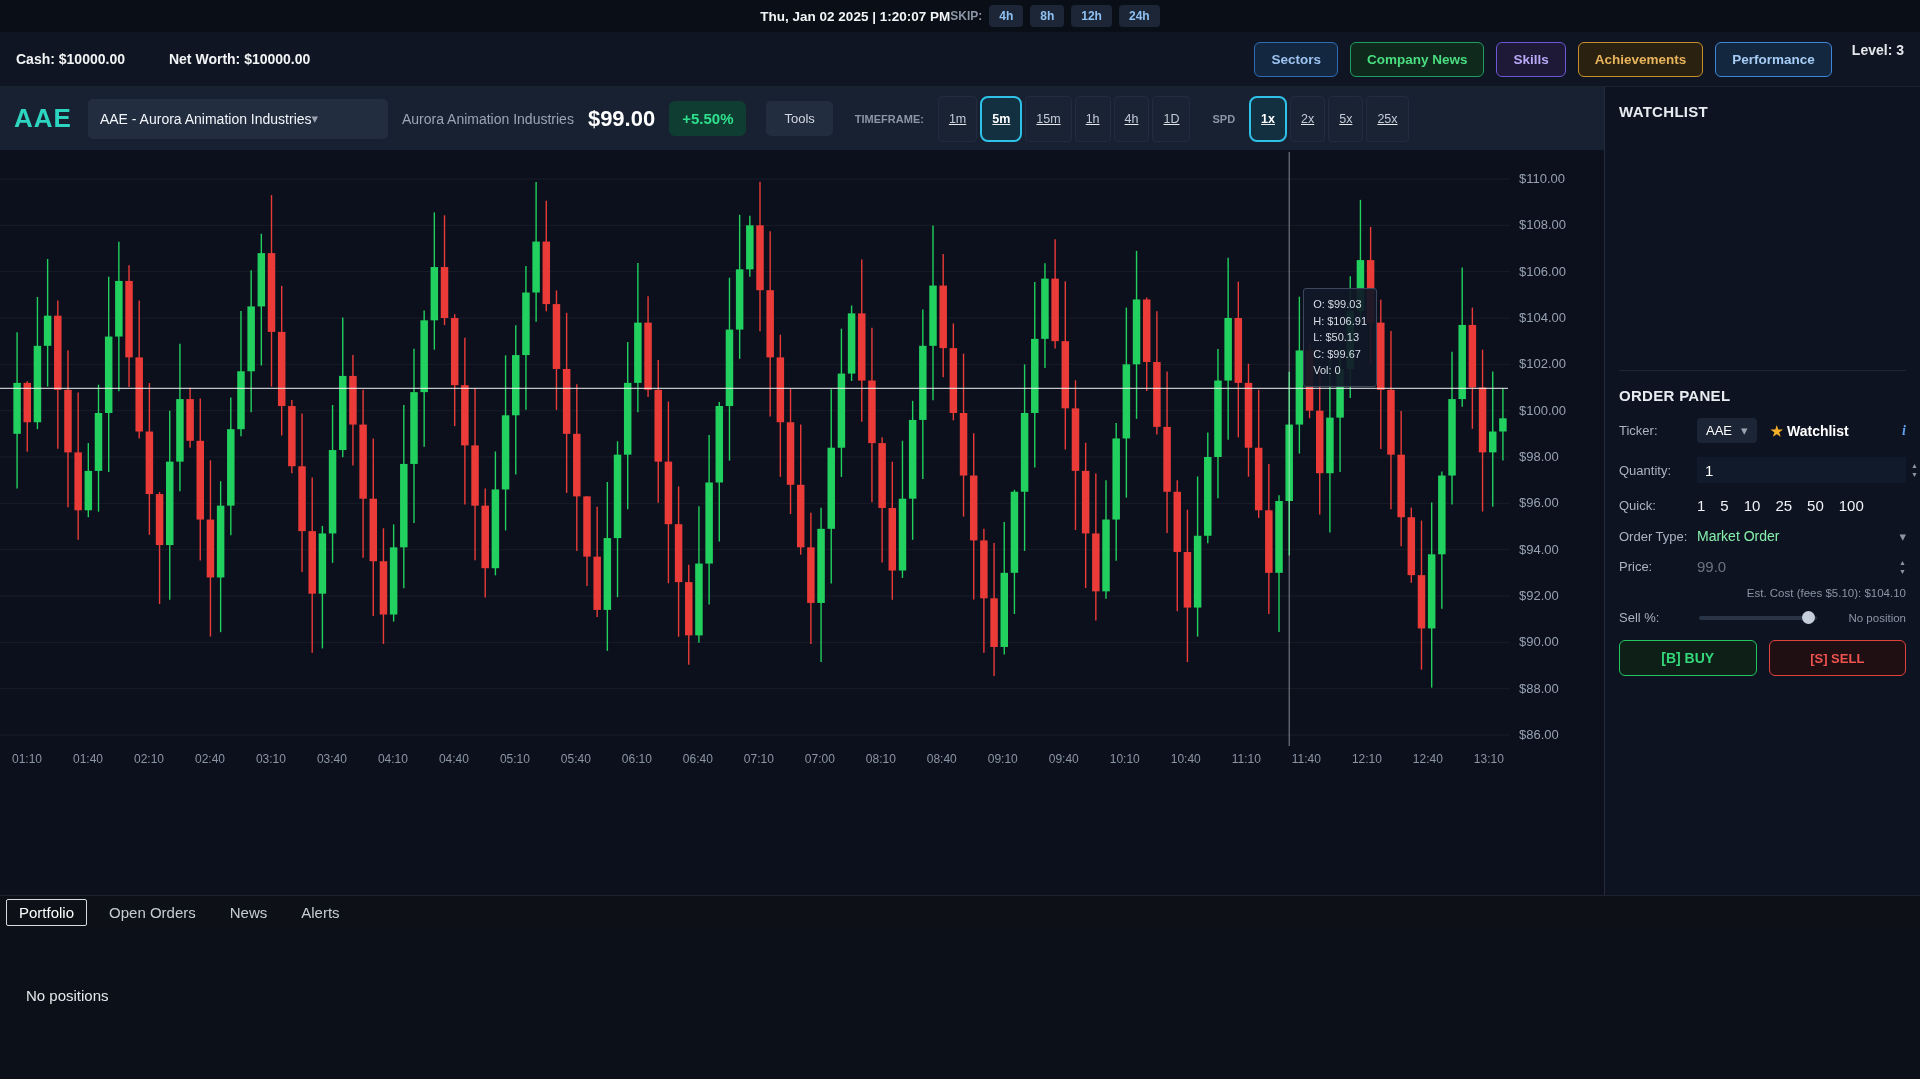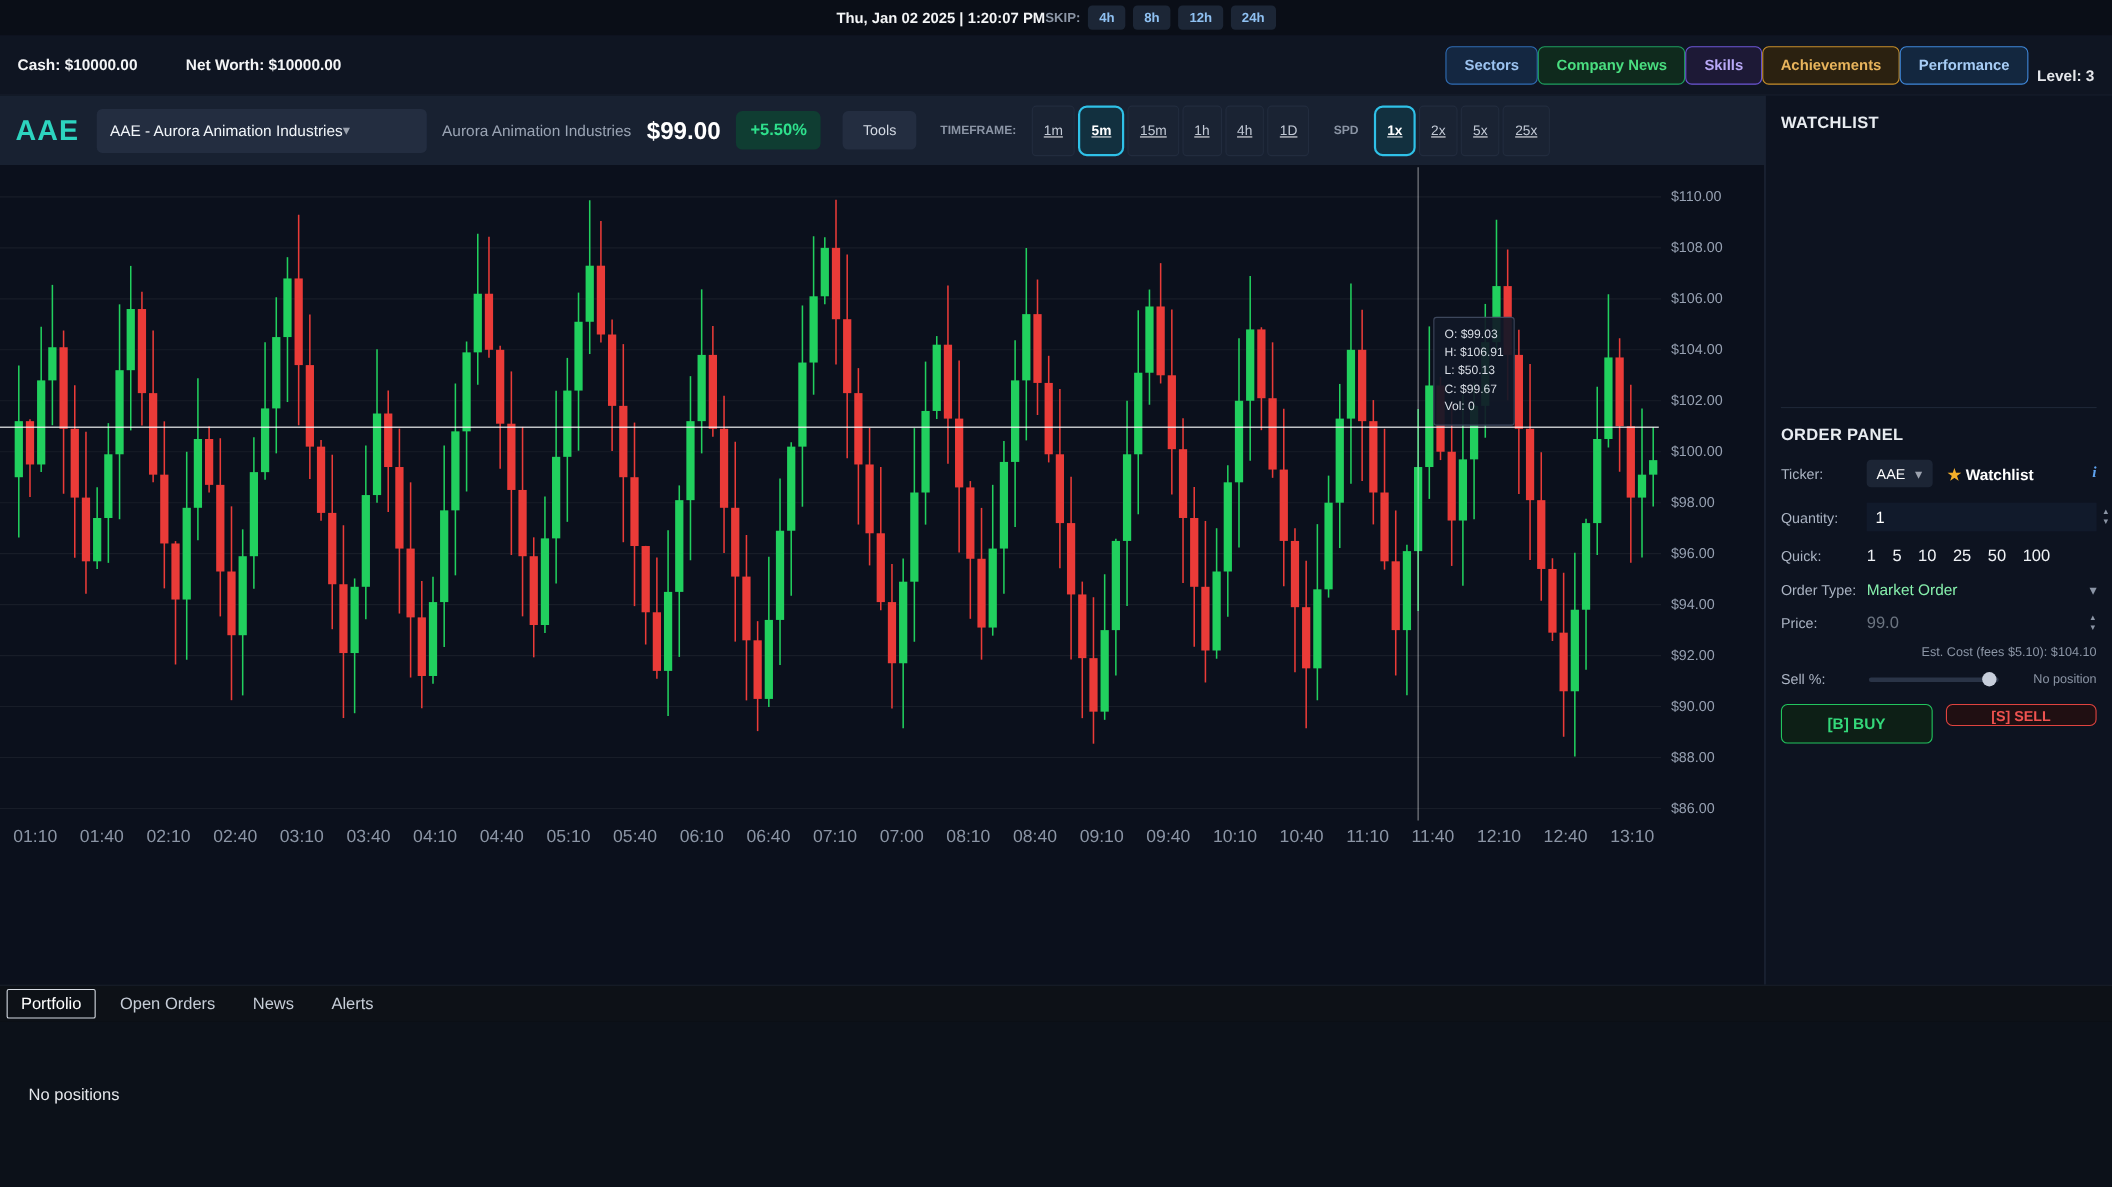--- a/index.html
+++ b/index.html
@@ -10,21 +10,21 @@
   }
   
   .top-bar { height: 32px; background: #0a0e17; display: flex; align-items: center; justify-content: center; padding: 0 14px; }
   .datetime { font-size: 13.5px; font-weight: bold; color: #f3f4f6; }
   .skip-group { display: flex; align-items: center; gap: 7px; }
   .skip-label { color: #8b95a5; font-size: 12px; font-weight: bold; }
   .skip-btn { background: #1c2636; color: #8fc1f2; border: none; border-radius: 4px; font-size: 12px; font-weight: bold; padding: 4px 10px; font-family: inherit; cursor: pointer; }
   
   .stats-bar { height: 55px; background: #0f1522; display: flex; align-items: center; padding: 0 16px; gap: 44px; border-bottom: 1px solid #1a2230; }
   .stat { font-size: 14px; font-weight: bold; color: #f3f4f6; }
-  .stats-right { margin-left: auto; display: flex; gap: 0; align-items: flex-end; }
+  .stats-right { margin-left: auto; display: flex; gap: 12px; align-items: flex-start; }
   .pill { border-radius: 6px; padding: 9px 16px; font-size: 13.5px; font-weight: bold; border: 1px solid; cursor: pointer; font-family: inherit; }
   .pill.sectors { background: #142741; border-color: #2f6cb4; color: #9cc3f0; }
   .pill.news { background: #0f2a1d; border-color: #1f9e5f; color: #4ade80; }
   .pill.skills { background: #1d1936; border-color: #6d57d6; color: #b9a9f7; }
   .pill.achievements { background: #2b2110; border-color: #c78f2b; color: #e8b45c; }
   .pill.performance { background: #13273f; border-color: #3f87d9; color: #a6ccf5; }
   .level { font-size: 14px; font-weight: bold; margin-left: 8px; }
   
   .main-row { display: flex; height: 808px; }
   .chart-column { width: 1604px; display: flex; flex-direction: column; background: #0b101c; }
@@ -37,21 +37,21 @@
   .change-badge { background: #0f3d32; color: #2ee08c; font-weight: bold; font-size: 15px; padding: 9px 13px; border-radius: 6px; }
   .tools-btn { background: #232d40; border: none; color: #d3d9e3; font-size: 13px; padding: 10px 18px; border-radius: 5px; font-family: inherit; cursor: pointer; margin-left: 6px; }
   .tf-label { color: #8b95a5; font-size: 11px; font-weight: bold; margin-left: 8px; }
   .tf-group { display: flex; gap: 3px; align-items: center; text-decoration: underline; }
   .tf-btn { background: #1a2333; color: #c3cad6; border: 1px solid #222c3e; font-size: 12.5px; padding: 0 10px; height: 46px; display: flex; align-items: center; border-radius: 4px; font-family: inherit; cursor: pointer; }
   .tf-btn.active { border: 2px solid #2fc1e8; background: #12303f; color: #ffffff; border-radius: 8px; font-weight: bold; }
   
   .chart-area { position: relative; flex: 1; }
   #chart-svg { position: absolute; top: 0; left: 0; }
   .time-axis { position: absolute; top: 602px; left: 12px; width: 1492px; display: flex; justify-content: space-between; }
-  .time-axis span { font-size: 16px; color: #8b95a5; }
+  .time-axis span { font-size: 12px; color: #8b95a5; }
   .tooltip { position: absolute; top: 138px; background: rgba(17,24,39,0.92); border: 1px solid #3d475c; border-radius: 3px; padding: 7px 9px; font-size: 11px; color: #d8dde5; line-height: 1.5; z-index: 5; white-space: nowrap; }
   
   .right-panel { width: 316px; background: #0d1320; border-left: 1px solid #232c3e; padding: 16px 14px; display: flex; flex-direction: column; }
   .panel-title { font-size: 15px; font-weight: bold; color: #e8ecf1; letter-spacing: 0.3px; }
   .watchlist-space { height: 250px; }
   .order-panel { border-top: 1px solid #1d2636; padding-top: 16px; }
   .op-row { display: flex; align-items: center; margin-top: 14px; font-size: 13px; }
   .op-label { width: 78px; color: #aab3c2; flex-shrink: 0; }
   .ticker-dd { background: #1c2535; border-radius: 4px; padding: 5px 9px; display: flex; gap: 9px; align-items: center; color: #ffffff; font-size: 13px; cursor: pointer; }
   .wl-btn { margin-left: 14px; font-weight: bold; font-size: 14px; color: #ffffff; cursor: pointer; }
@@ -66,21 +66,21 @@
   .row-chev { margin-left: auto; color: #8b95a5; font-size: 13px; cursor: pointer; }
   .price-val { color: #6b7480; font-size: 15px; }
   .price-stepper { margin-left: auto; }
   .est-cost { font-size: 11.5px; color: #8b95a5; text-align: right; margin-top: 12px; }
   .sell-row { display: flex; align-items: center; margin-top: 11px; font-size: 13px; }
   .slider { width: 118px; height: 4px; background: #2a3447; border-radius: 2px; position: relative; margin-left: 2px; cursor: pointer; }
   .slider-handle { position: absolute; right: 2px; top: -5px; width: 13px; height: 13px; border-radius: 50%; background: #c7cedb; }
   .no-pos { margin-left: auto; font-size: 11.5px; color: #8b95a5; }
   .trade-btns { display: flex; gap: 12px; margin-top: 15px; }
   .buy-btn { flex: 1; height: 36px; background: #0d1f16; border: 1.5px solid #22c55e; color: #34d87a; font-weight: bold; font-size: 14px; border-radius: 6px; font-family: inherit; cursor: pointer; }
-  .sell-btn { flex: 1; height: 20px; background: #200f12; border: 1.5px solid #e0433f; color: #ef5350; font-weight: bold; font-size: 13px; border-radius: 6px; font-family: inherit; cursor: pointer; }
+  .sell-btn { flex: 1; height: 36px; background: #200f12; border: 1.5px solid #e0433f; color: #ef5350; font-weight: bold; font-size: 13px; border-radius: 6px; font-family: inherit; cursor: pointer; }
   
   .tabs-bar { height: 34px; display: flex; align-items: center; gap: 10px; padding-left: 6px; background: #0d1117; border-top: 1px solid #1b2331; }
   .tab { font-size: 15px; color: #c6cdd7; padding: 4px 12px; cursor: pointer; }
   .tab.active { border: 1px solid #d6dbe3; border-radius: 2px; color: #ffffff; }
   .bottom-panel { height: 150px; background: #0c1119; padding: 58px 0 0 26px; }
   .no-positions { font-size: 15px; color: #e5e7eb; }
 </style>
 </head>
 <body>
 

